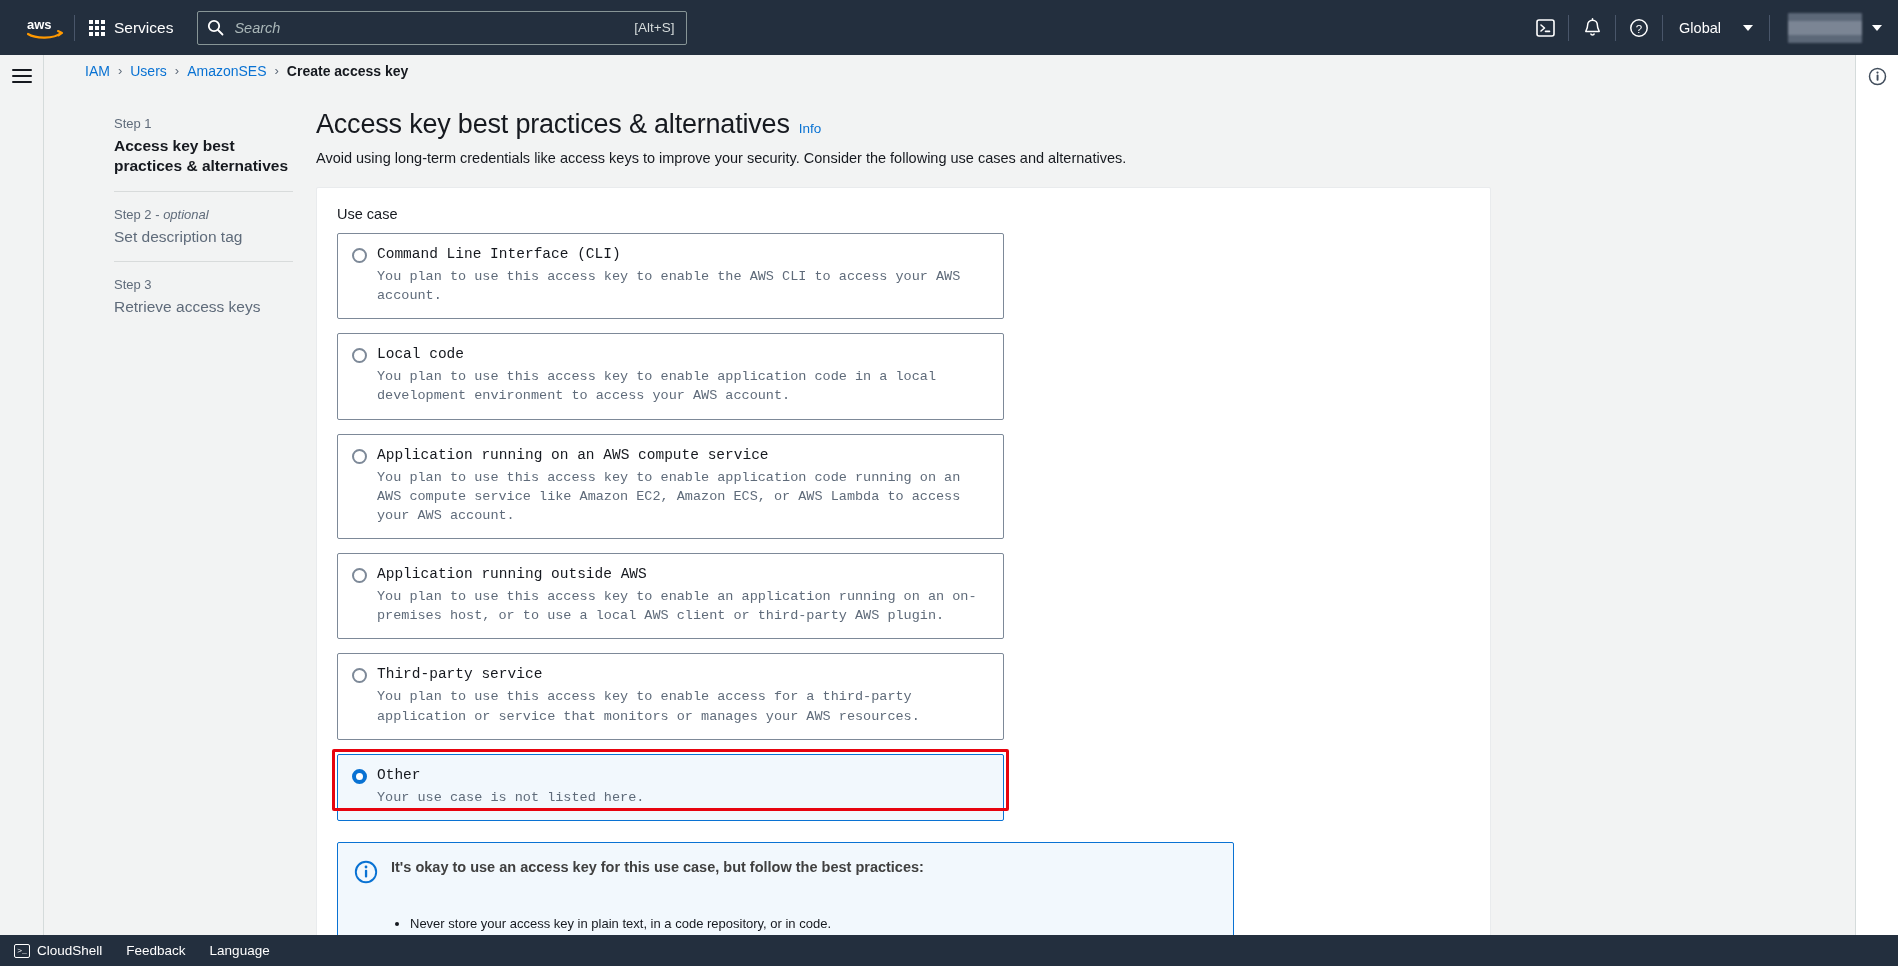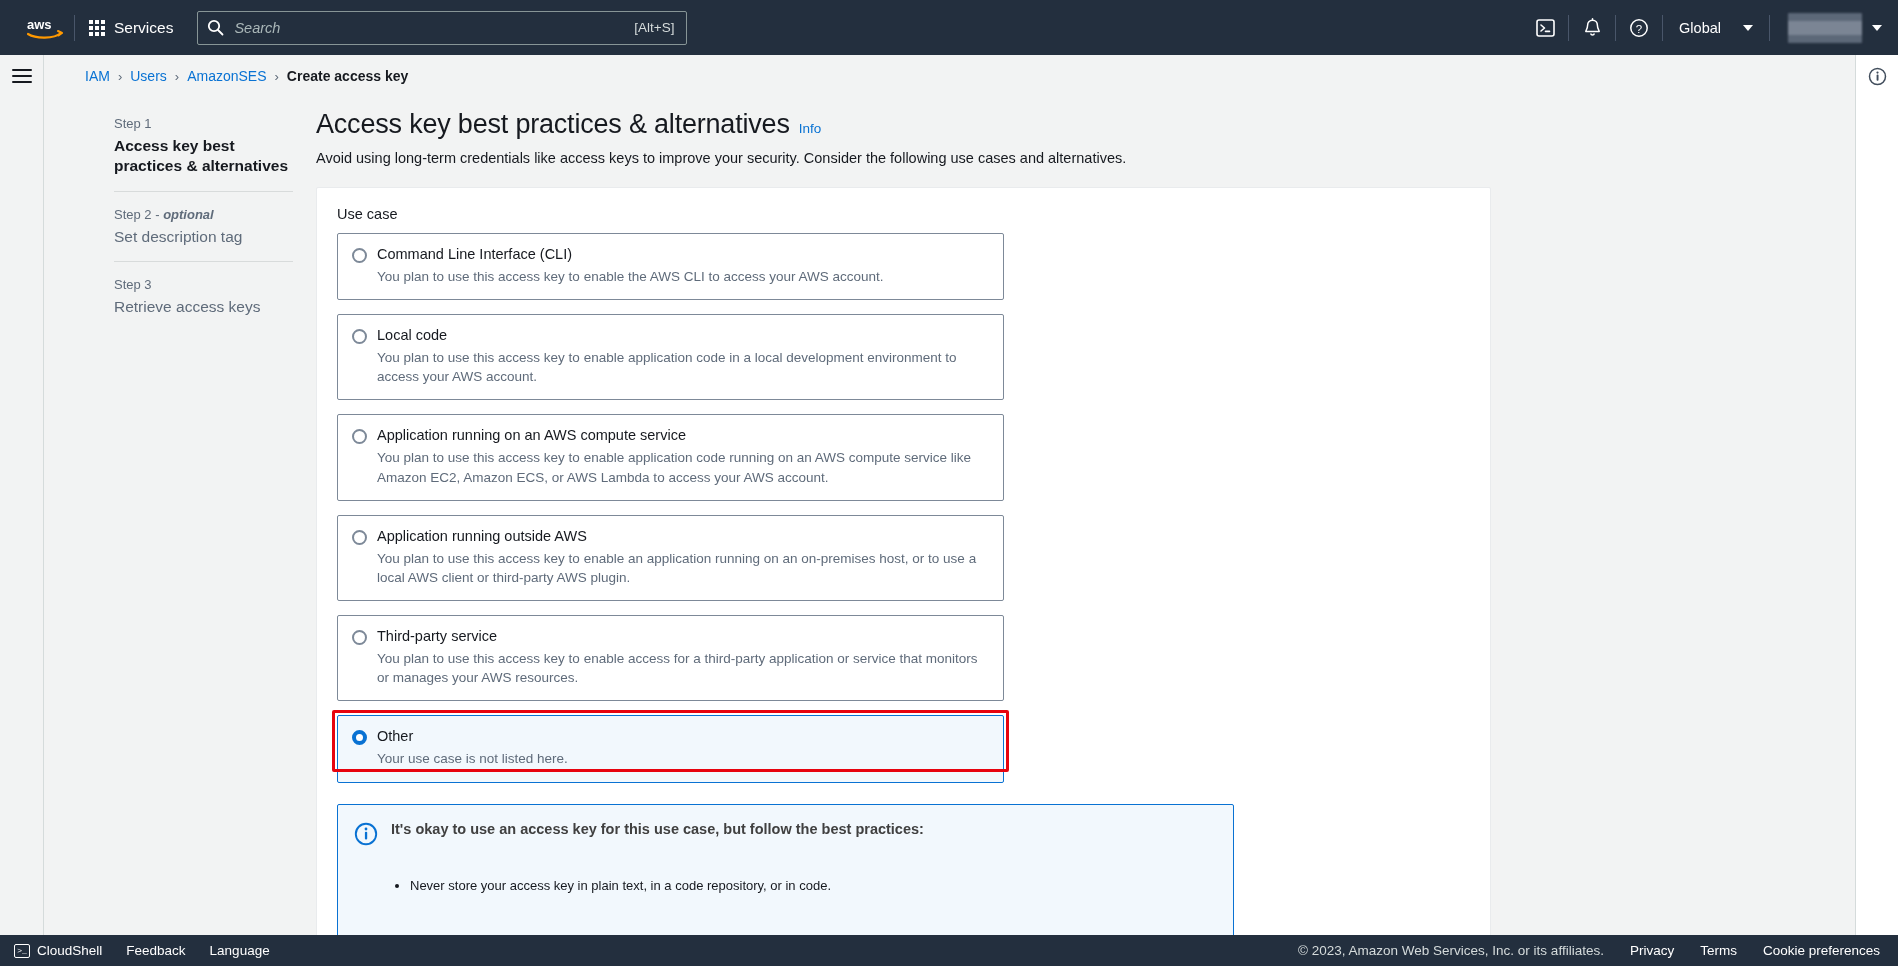--- a/index.html
+++ b/index.html
@@ -75,54 +75,54 @@
     display: flex; justify-content: center; padding-top: 12px;
   }
 
   .content {
     position: absolute; left: 45px; top: 0; right: 44px; bottom: 0;
     overflow: hidden;
   }
 
   
   .breadcrumb {
-    display: flex; align-items: center; gap: 8px;
+    display: flex; gap: 8px;
     padding: 8px 0 0 40px; font-size: 14px; height: 34px;
   }
   .bc-link { color: #0972d3; cursor: pointer; }
   .bc-sep { color: #5f6b7a; font-size: 13px; }
   .bc-current { color: #16191f; font-weight: bold; }
 
   
   .wizard { display: flex; padding-left: 28px; }
   .steps { width: 238px; padding: 27px 18px 0 41px; flex: none; }
   .step { padding-bottom: 14px; }
   .step + .step { border-top: 1px solid #d8dbdb; padding-top: 15px; }
   .step-num { font-size: 13px; color: #5f6b7a; margin-bottom: 5px; }
-  .step-num em { font-style: italic; font-weight: bold; }
+  .step-num em { font-style: italic; }
   .step-title { font-size: 15.5px; color: #5f6b7a; line-height: 1.32; }
   .step.active .step-title { color: #16191f; font-weight: bold; }
 
   .main { flex: 1; padding: 20px 0 0 5px; max-width: 1215px; }
   .page-title-row { display: flex; align-items: baseline; gap: 9px; }
   .page-title { font-size: 27px; color: #16191f; font-weight: normal; margin: 0; letter-spacing: -0.2px; }
   .info-link { font-size: 13.5px; color: #0972d3; cursor: pointer; }
   .page-desc { font-size: 14.5px; color: #16191f; margin: 10px 0 0 0; }
 
   .card {
     margin-top: 21px; width: 1175px;
     background: #ffffff; border: 1px solid #e9ebed; border-radius: 2px;
     padding: 18px 20px 20px 20px;
   }
   .field-label { font-size: 14.5px; color: #16191f; margin-bottom: 11px; }
 
   .radio-tile {
     border: 1px solid #7d8998; border-radius: 2px;
     padding: 12px 14px 13px 14px; margin-bottom: 14px;
-    width: 667px; cursor: pointer; background: #ffffff;
+    width: 667px; cursor: pointer; background: #ffffff; font-family: Liberation Mono, monospace;
   }
   .radio-tile.selected { background: #f2f8fd; border-color: #0972d3; }
   .radio-row { display: flex; align-items: flex-start; gap: 10px; }
   .radio-dot {
     width: 15px; height: 15px; border-radius: 50%;
     border: 2px solid #7d8998; background: #ffffff;
     flex: none; margin-top: 2px;
   }
   .radio-tile.selected .radio-dot {
     border: 4px solid #0972d3; background: #ffffff;
@@ -376,19 +376,13 @@
 
 <div class="footer">
   <div class="footer-left">
     <span class="cloudshell">
       <span class="shell-icon">&gt;_</span>
       <span>CloudShell</span>
     </span>
     <span class="footer-link">Feedback</span>
     <span class="footer-link">Language</span>
   </div>
-  <div class="footer-right">
-    <span class="copyright">© 2023, Amazon Web Services, Inc. or its affiliates.</span>
-    <span class="footer-link">Privacy</span>
-    <span class="footer-link">Terms</span>
-    <span class="footer-link">Cookie preferences</span>
-  </div>
 </div>
 
 </body></html>

